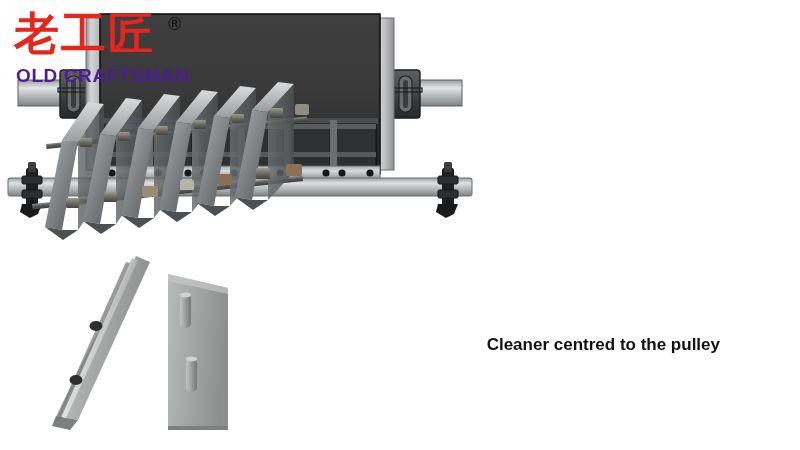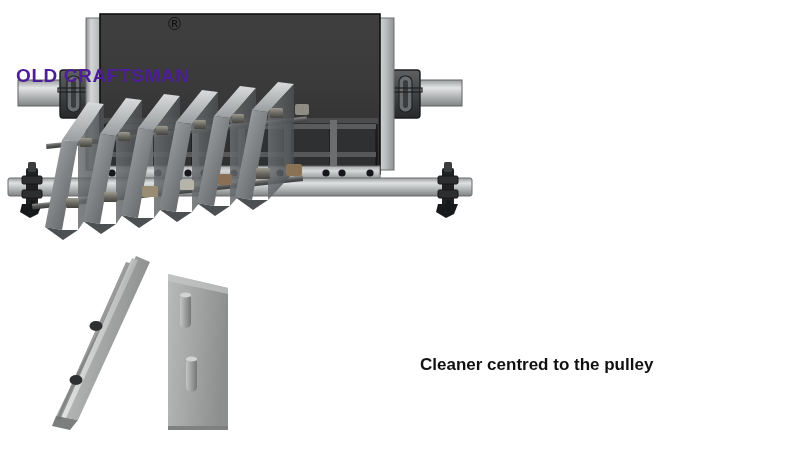--- a/index.html
+++ b/index.html
@@ -56,43 +56,43 @@
     letter-spacing: 0.6px;
     white-space: nowrap;
   }
 
   
   #caption {
     position: absolute;
     left: 420px;
     top: 335px;
     width: 300px;
-    text-align: left;
+    text-align: right;
     font-family: "Liberation Sans", sans-serif;
     font-size: 17px;
     font-weight: bold;
     color: #111111;
     white-space: nowrap;
-    margin-top: 20px;
   }
 
   
   .photo {
     position: absolute;
   }
   #photo-blades  { left: 18px;  top: 82px;  width: 300px; height: 165px; }
   #photo-plates  { left: 40px;  top: 248px; width: 230px; height: 185px; }
   #diagram       { left: 320px; top: 88px;  width: 480px; height: 235px; }
 
   svg { display: block; }
 </style>
 </head>
 <body>
 
 <div id="brand">
+  <div id="brand-cn">老工匠</div>
   <div id="brand-reg">®</div>
   <div id="brand-en">OLD CRAFTSMAN</div>
 </div>
 
 <div class="photo" id="photo-blades">
 <svg width="300" height="165" viewBox="0 0 300 165">
   <defs>
     <linearGradient id="steelFace" x1="0" y1="0" x2="1" y2="1">
       <stop offset="0%" stop-color="#b9bcbe"></stop>
       <stop offset="35%" stop-color="#8d9092"></stop>

